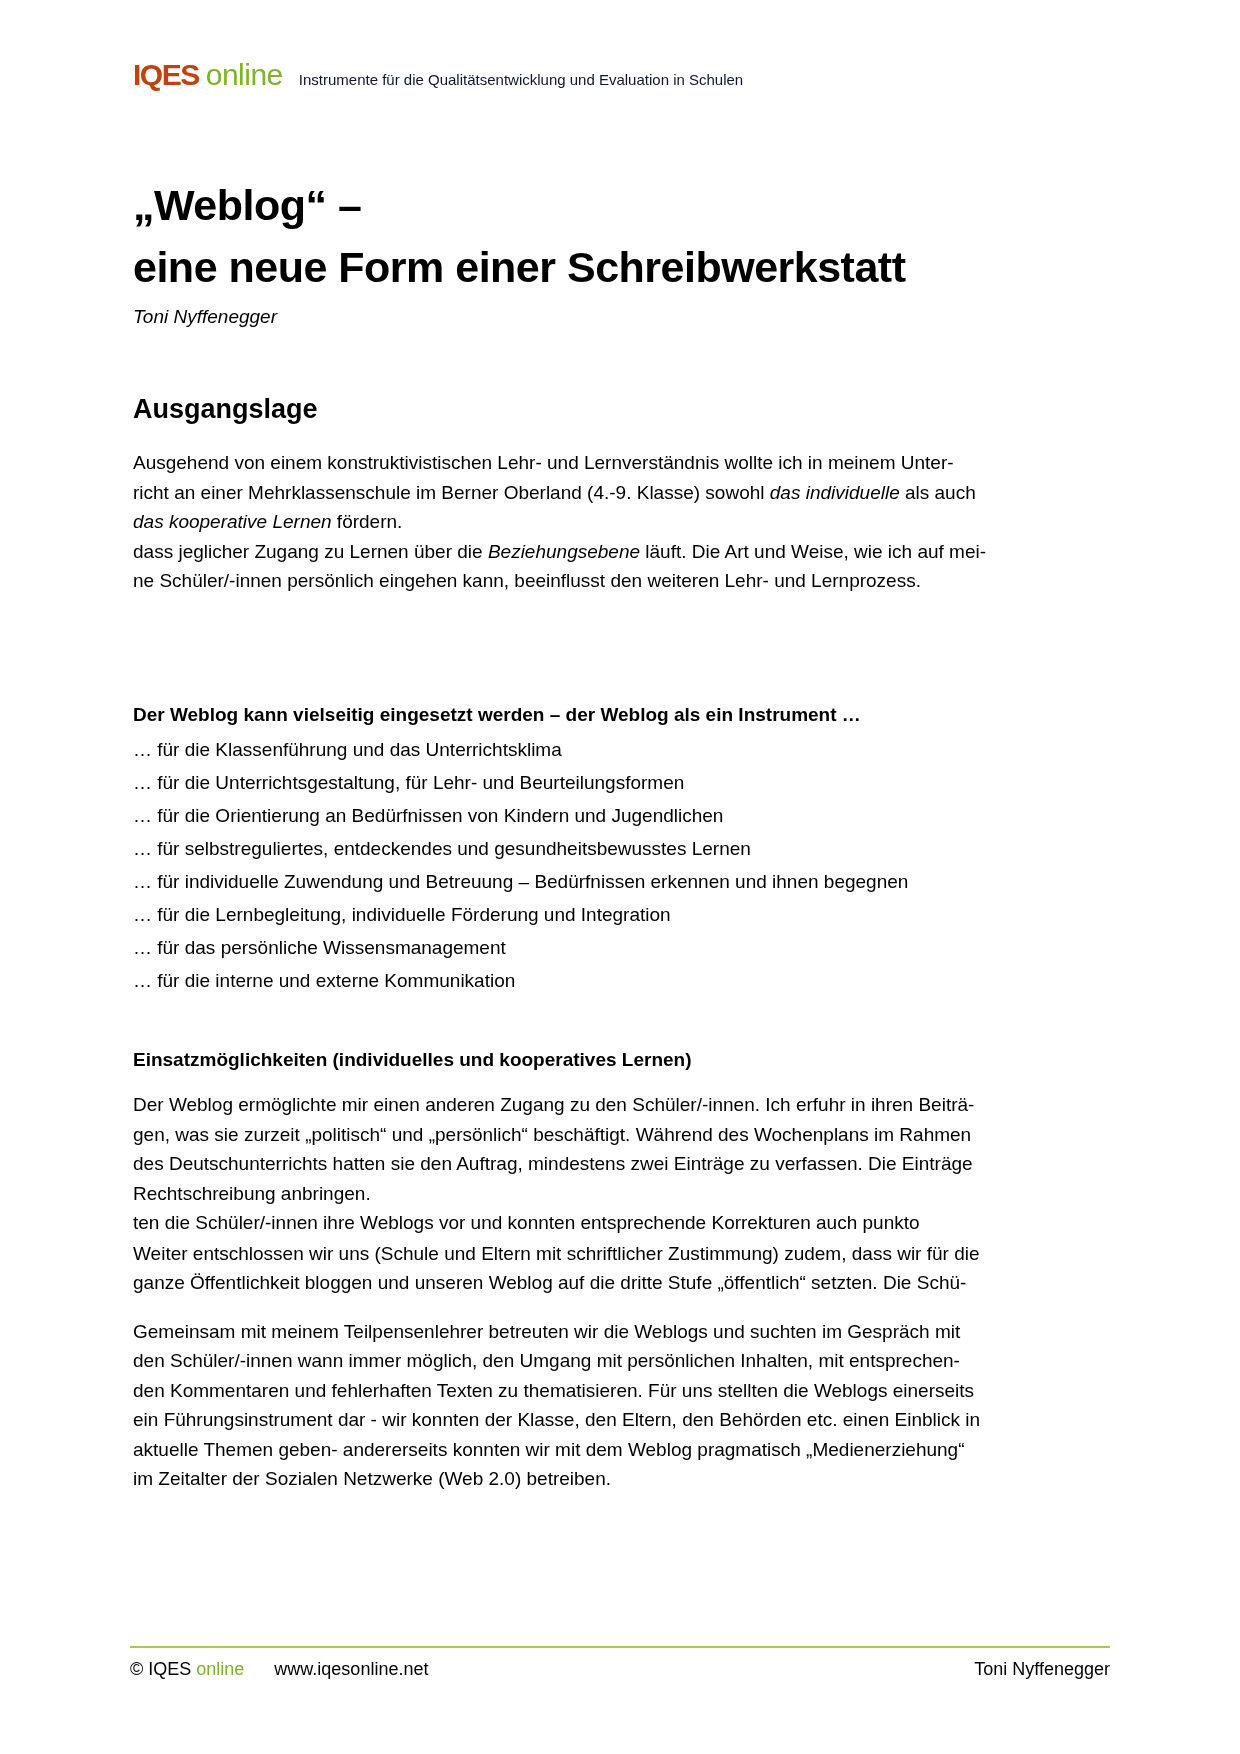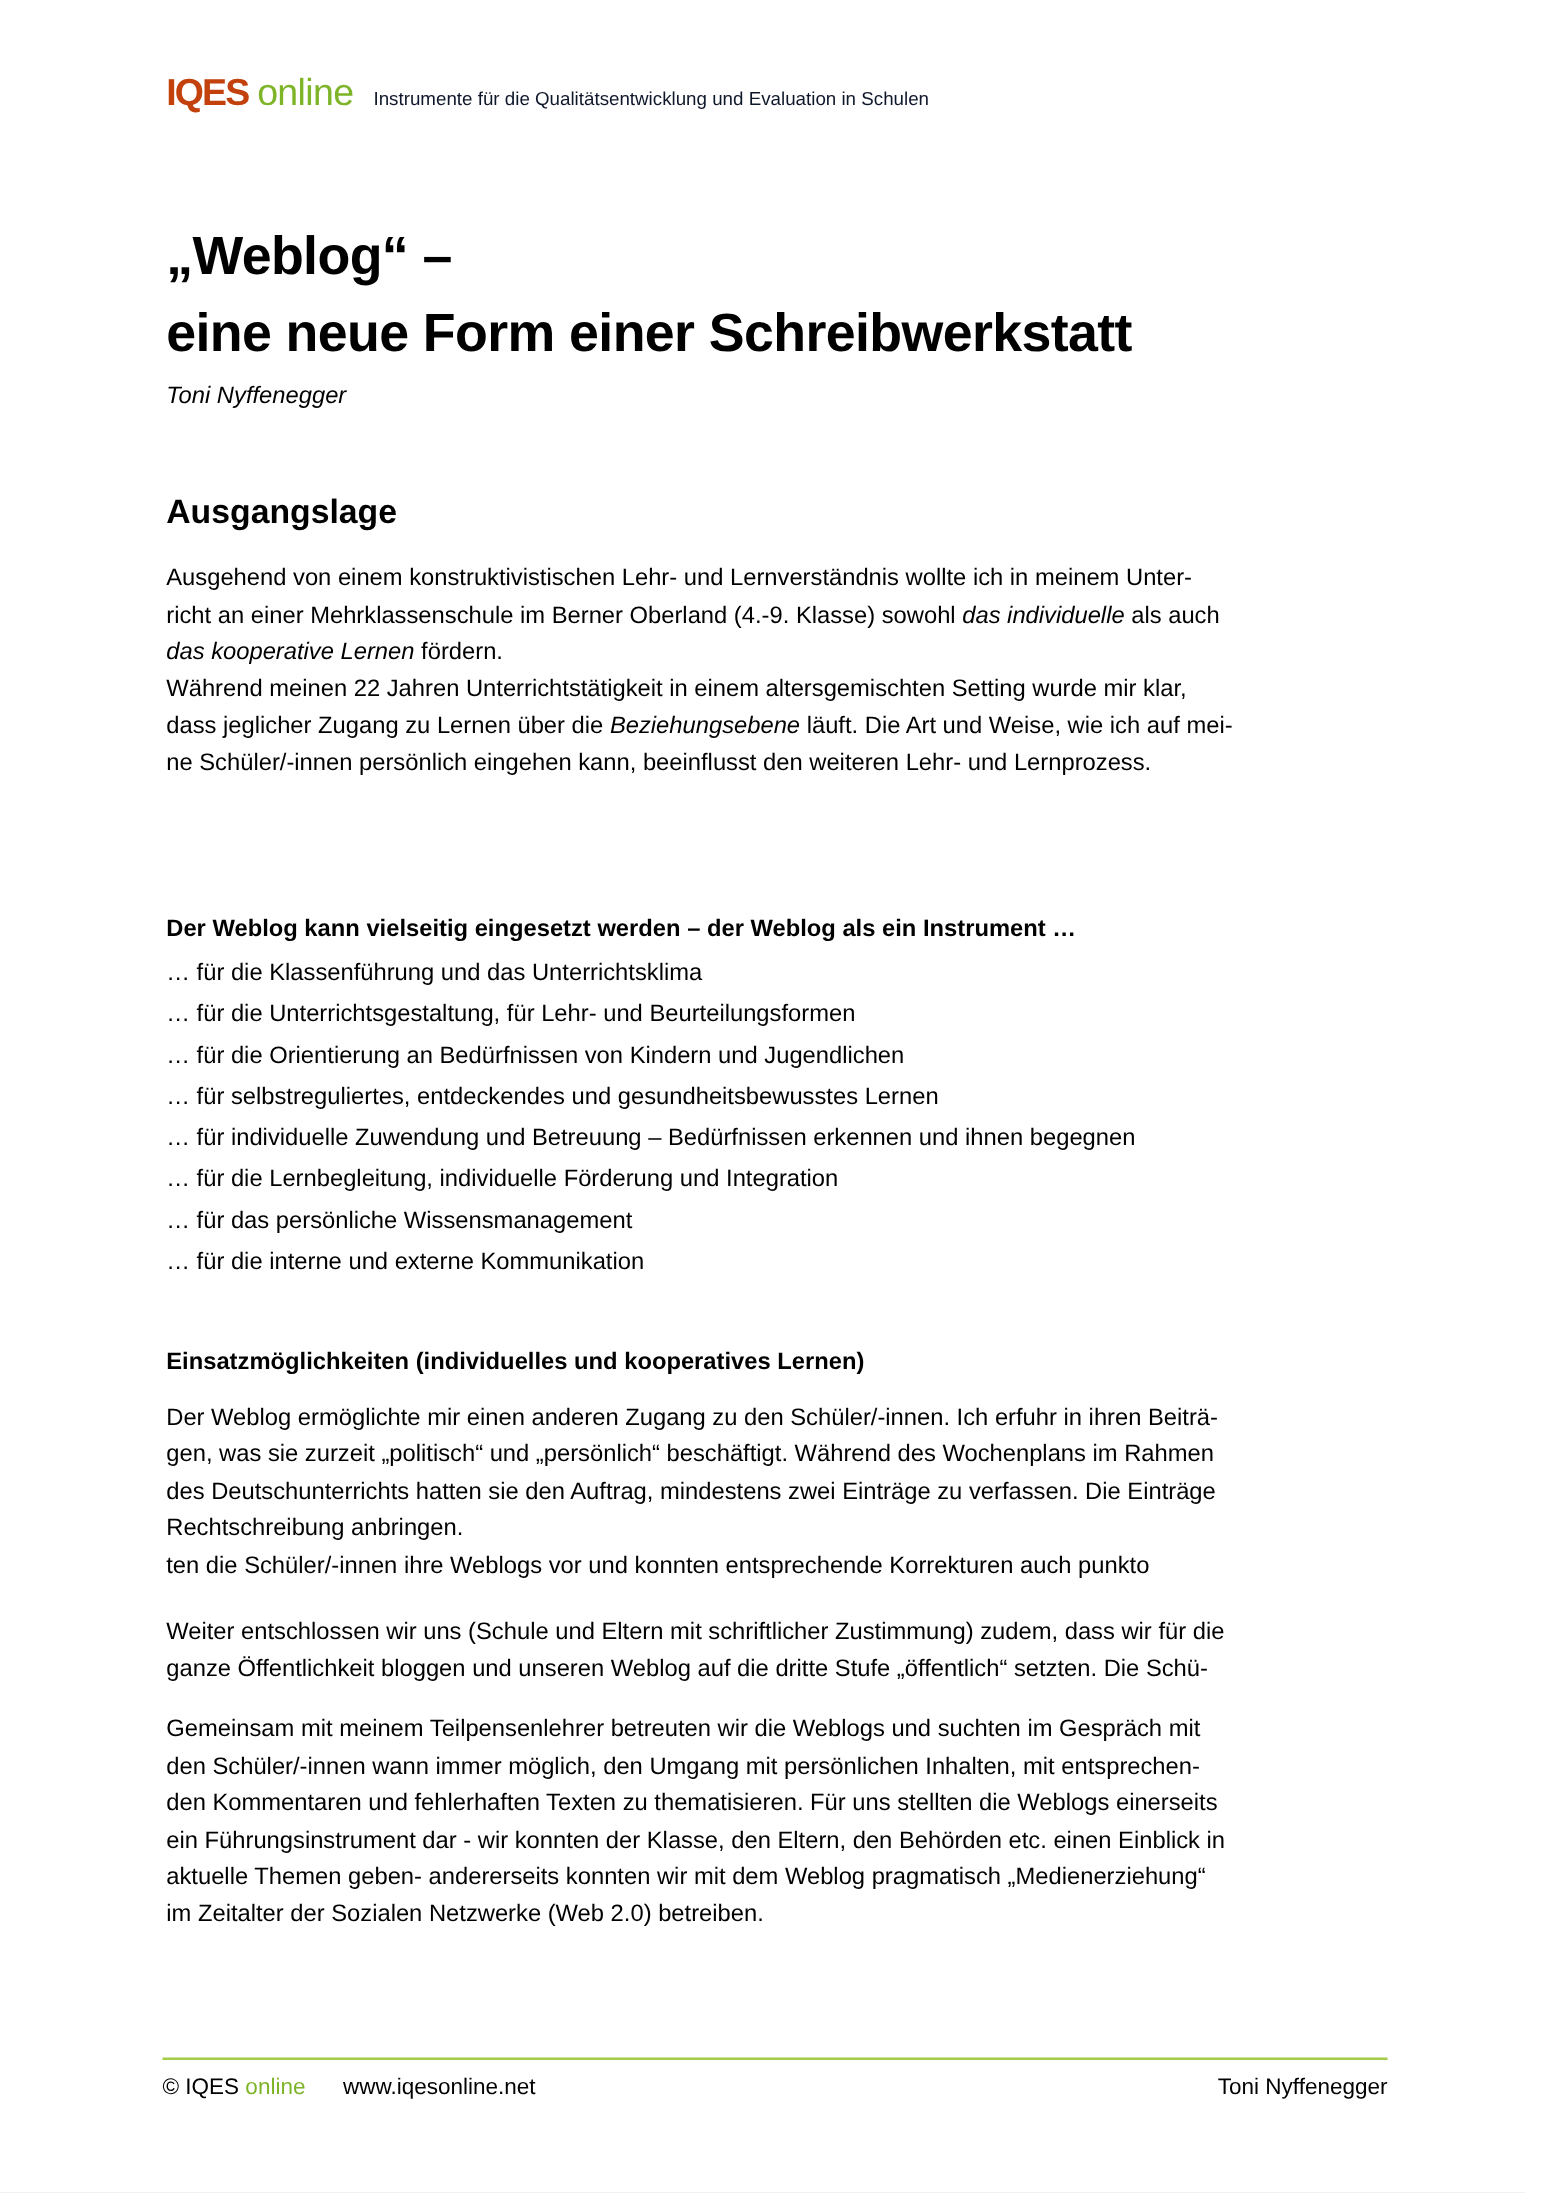--- a/index.html
+++ b/index.html
@@ -31,21 +31,21 @@
   .h1 { margin-top: 64px; font-size: 27px; font-weight: 700; line-height: 34px; }
   .para { margin-top: 22px; }
   .tline { line-height: 29.5px; font-size: 19px; white-space: nowrap; }
   .tline em { font-style: italic; }
 
   .list-header { margin-top: 104px; font-size: 19px; font-weight: 700; line-height: 29px; margin-bottom: 6px; }
   .use-item { font-size: 19px; line-height: 29.5px; margin-bottom: 3.5px; white-space: nowrap; }
 
   .h2 { margin-top: 50px; font-size: 19px; font-weight: 700; line-height: 29px; }
   .para-a { margin-top: 16px; }
-  .para-b { margin-top: 24px; }
+  .para-b { margin-top: 1px; }
   .para-c { margin-top: 19px; }
 
   
   .footer { position: absolute; left: 130px; right: 130px; top: 1646px; }
   .footer-rule { height: 2px; width: 100%; }
   .footer-row { display: flex; justify-content: space-between; align-items: baseline; padding-top: 11px; font-size: 18px; }
   .footer-left { display: flex; align-items: baseline; }
   .footer-url { margin-left: 30px; }
 </style>
 </head>
@@ -65,21 +65,20 @@
       <div>„Weblog“ –</div>
       <div>eine neue Form einer Schreibwerkstatt</div>
     </div>
     <div class="author">Toni Nyffenegger</div>
 
     <div class="h1">Ausgangslage</div>
     <div class="para">
         <div class="tline"><span>Ausgehend von einem konstruktivistischen Lehr- und Lernverständnis wollte ich in meinem Unter-</span></div>
         <div class="tline"><span>richt an einer Mehrklassenschule im Berner Oberland (4.-9. Klasse) sowohl </span><em>das individuelle</em><span> als auch</span></div>
         <div class="tline"><em>das kooperative Lernen</em><span> fördern.</span></div>
-        <div class="tline"><span>Während meinen 22 Jahren Unterrichtstätigkeit in einem altersgemischten Setting wurde mir klar,</span></div>
         <div class="tline"><span>dass jeglicher Zugang zu Lernen über die </span><em>Beziehungsebene</em><span> läuft. Die Art und Weise, wie ich auf mei-</span></div>
         <div class="tline"><span>ne Schüler/-innen persönlich eingehen kann, beeinflusst den weiteren Lehr- und Lernprozess.</span></div>
       </div>
 
     <div class="list-header">Der Weblog kann vielseitig eingesetzt werden – der Weblog als ein Instrument …</div>
     <div>
         <div class="use-item">… für die Klassenführung und das Unterrichtsklima</div>
         <div class="use-item">… für die Unterrichtsgestaltung, für Lehr- und Beurteilungsformen</div>
         <div class="use-item">… für die Orientierung an Bedürfnissen von Kindern und Jugendlichen</div>
         <div class="use-item">… für selbstreguliertes, entdeckendes und gesundheitsbewusstes Lernen</div>

